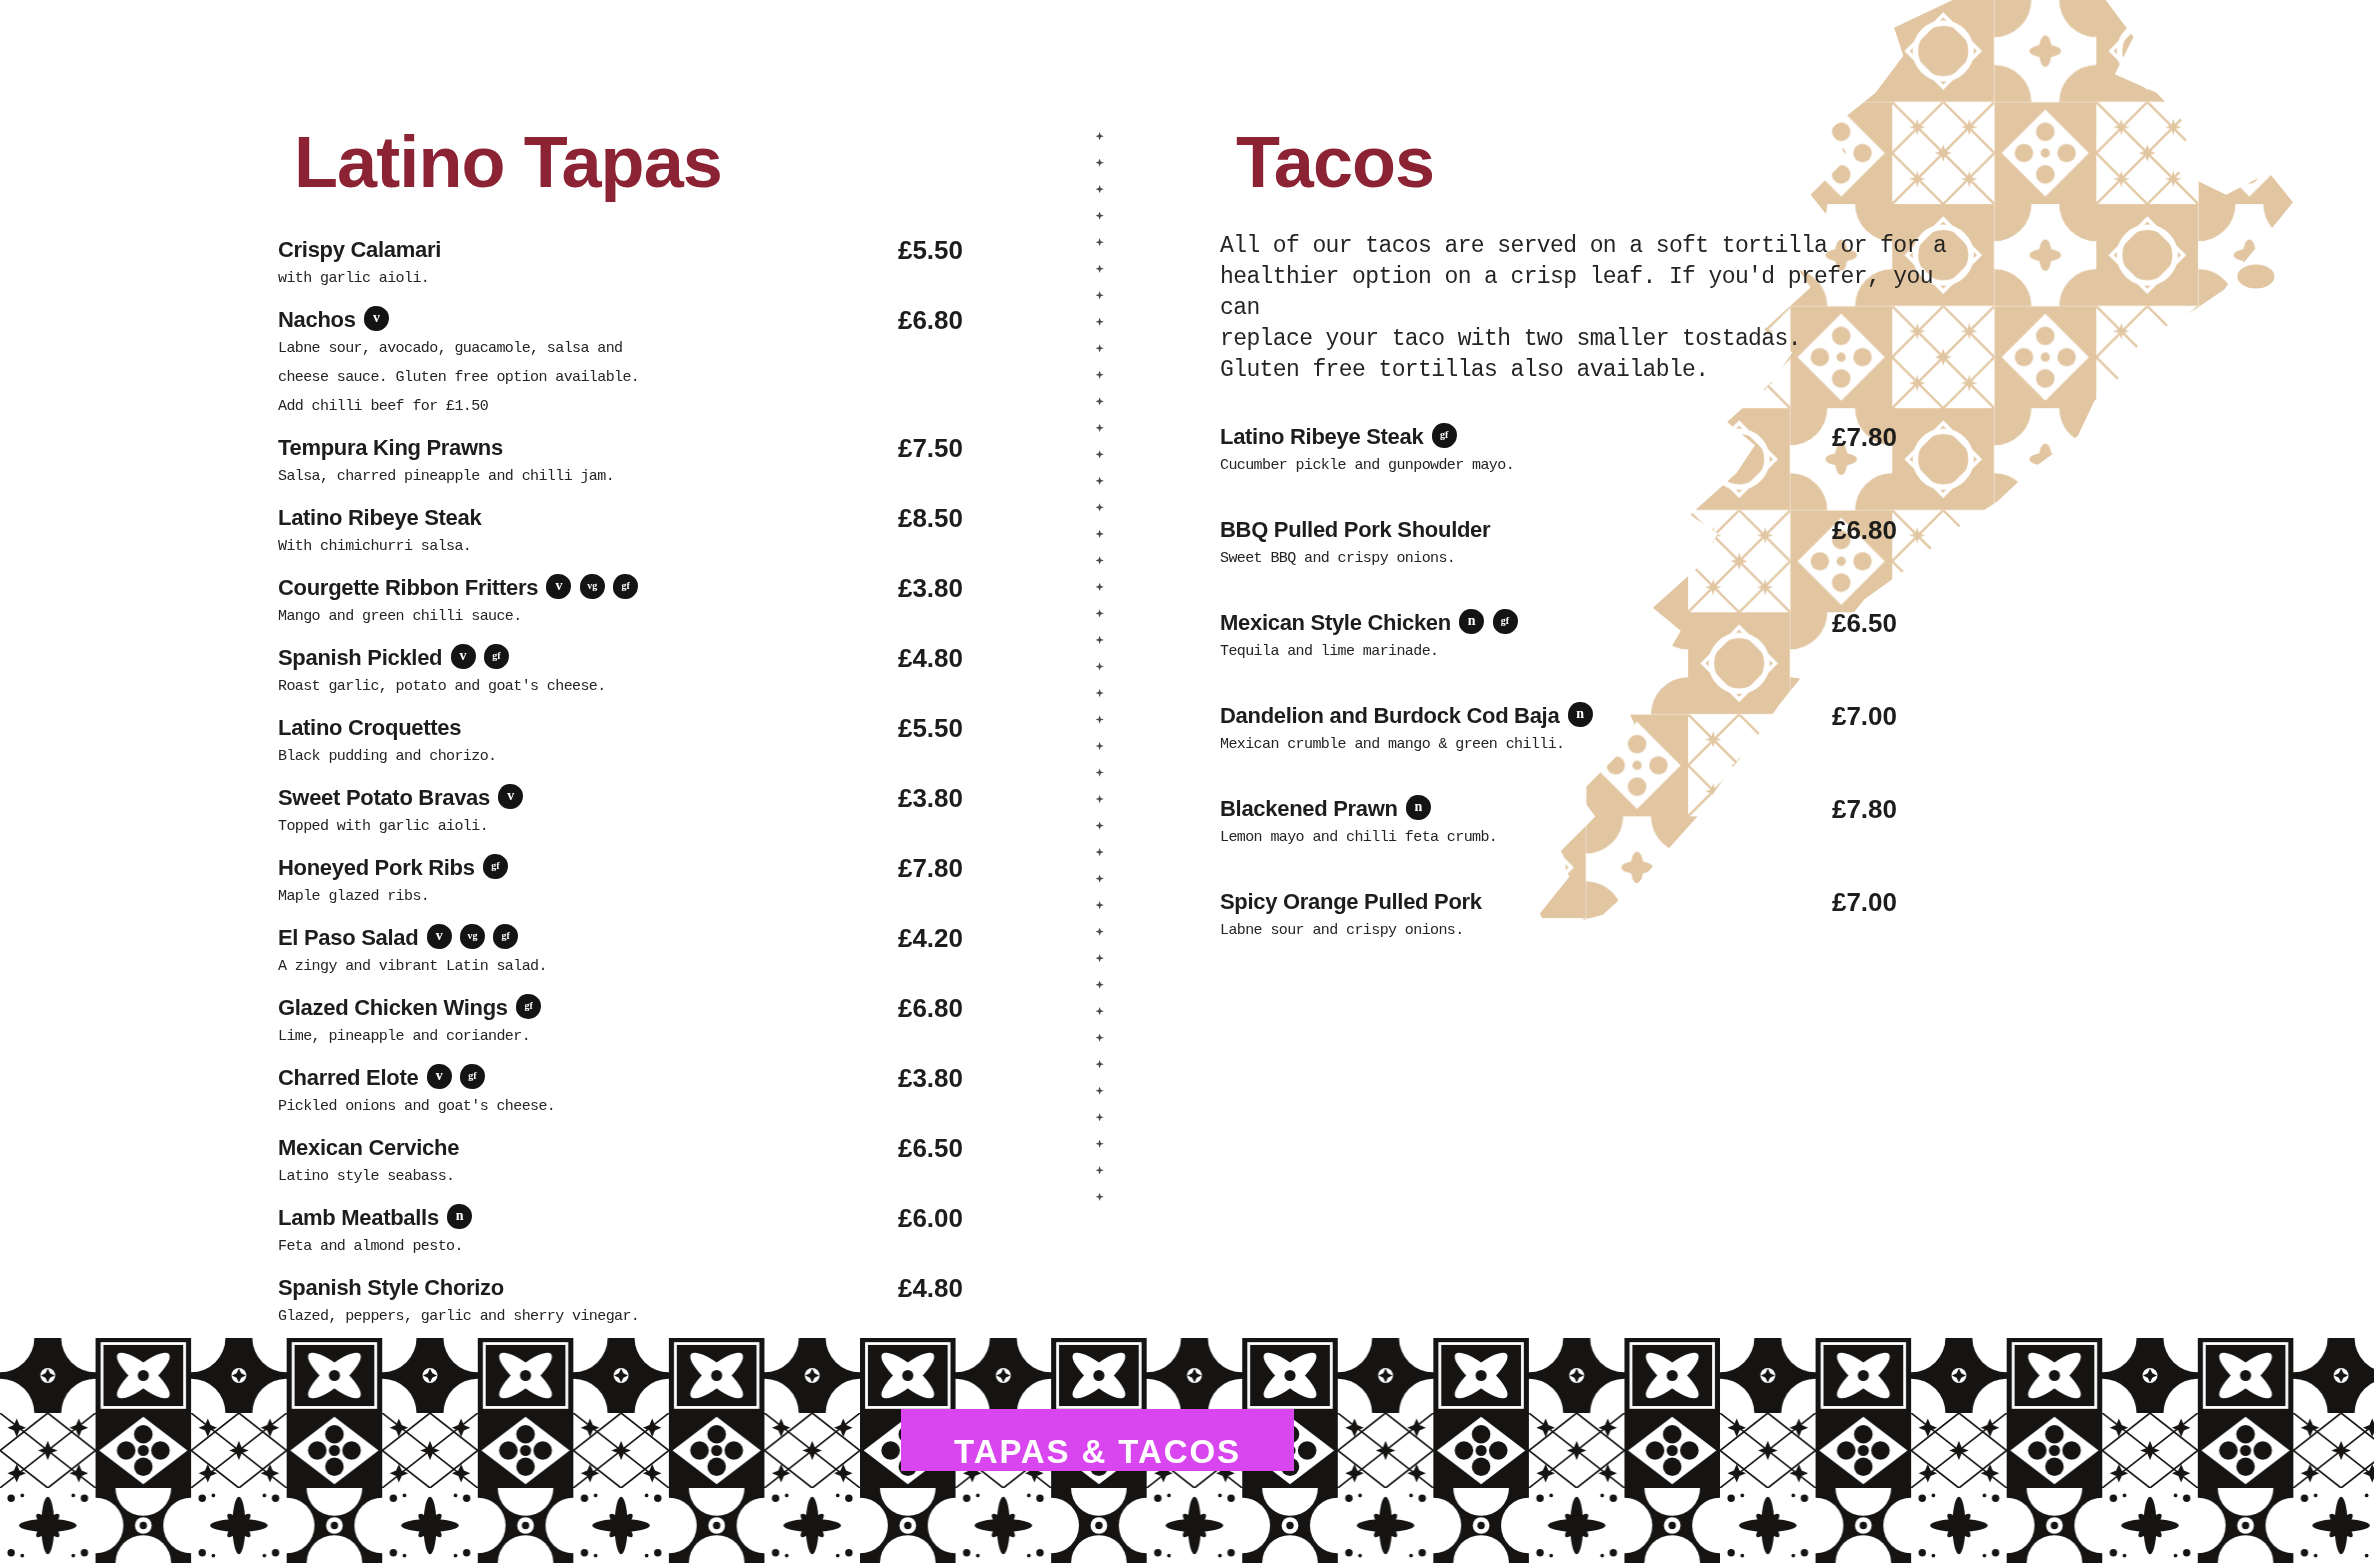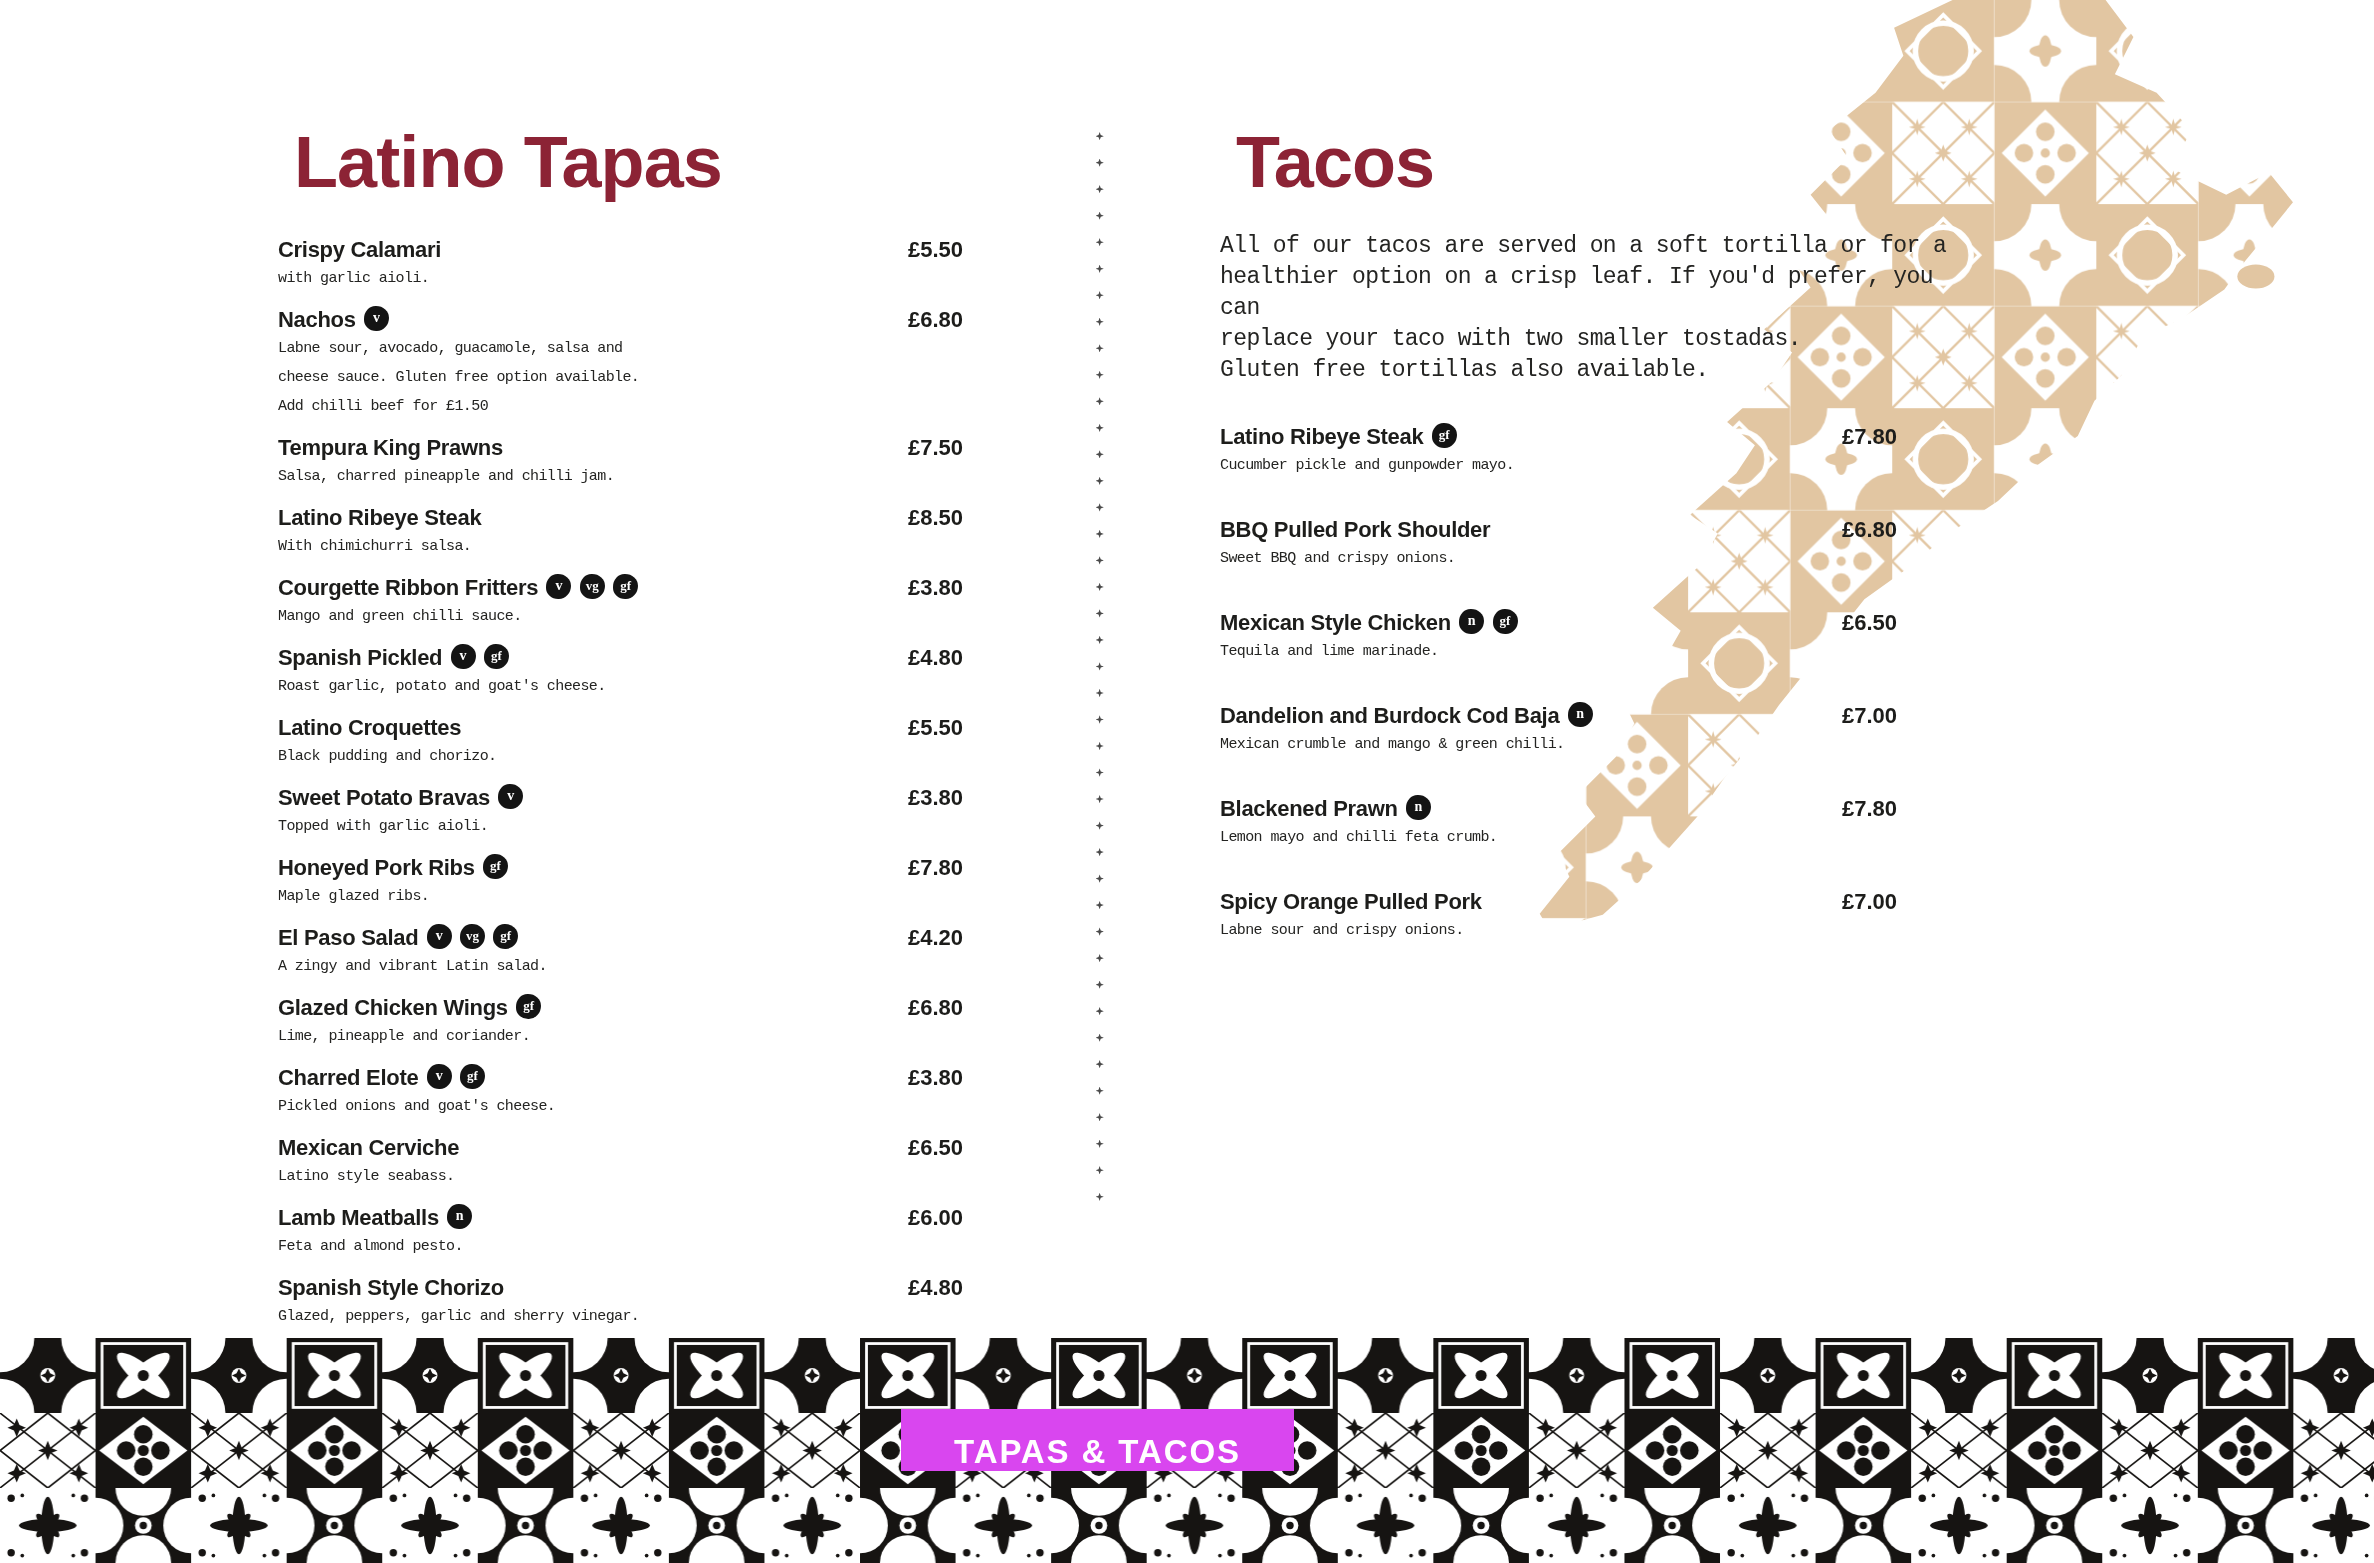--- a/index.html
+++ b/index.html
@@ -13,39 +13,39 @@
 
   h1.menu-title{
     margin:16px;font-size:72px;line-height:74px;font-weight:900;
     letter-spacing:-0.9px;color:#8C2335;font-family:"Liberation Sans",sans-serif;
   }
   .items{margin-top:37px;}
   .item{margin-bottom:13px;}
   .col.right .item{margin-bottom:36px;}
   .item .row{display:flex;align-items:center;line-height:28px;}
   .item .name{font-size:22px;font-weight:800;letter-spacing:-0.3px;white-space:nowrap;}
-  .item .price{margin-left:auto;font-size:22px;font-weight:800;white-space:nowrap;}
+  .item .price{margin-left:auto;font-size:26px;font-weight:800;white-space:nowrap;}
   .item .desc{
     font-family:"Liberation Mono",monospace;font-size:15px;line-height:29px;
     letter-spacing:-0.6px;white-space:pre-line;color:#242422;
   }
   .intro{
     margin:32px 0 33px 0;width:733px;
     font-family:"Liberation Mono",monospace;font-size:23px;line-height:31px;
     letter-spacing:-0.6px;white-space:pre-line;color:#242422;
   }
 
   
   .badge{
     display:inline-flex;align-items:center;justify-content:center;
     width:25px;height:25px;margin-left:8.3px;position:relative;top:-1.9px;
     background:#141414;color:#fff;border-radius:47% 53% 50% 50%/52% 48% 55% 45%;
     font-family:"Liberation Serif",serif;font-weight:700;font-size:14px;flex:0 0 auto;
   }
-  .badge.b-vg,.badge.b-gf{font-size:13px;}
+  .badge.b-vg,.badge.b-gf{font-size:10px;}
 
   
   .divider{
     position:absolute;left:1095px;top:132px;height:1069px;width:9.3px;z-index:1;
     display:flex;flex-direction:column;justify-content:space-between;align-items:center;
     pointer-events:none;
   }
   .dot{
     width:8.3px;height:8.3px;background:#4a4a4a;
     clip-path:polygon(50% 0,63% 37%,100% 50%,63% 63%,50% 100%,37% 63%,0 50%,37% 37%);

